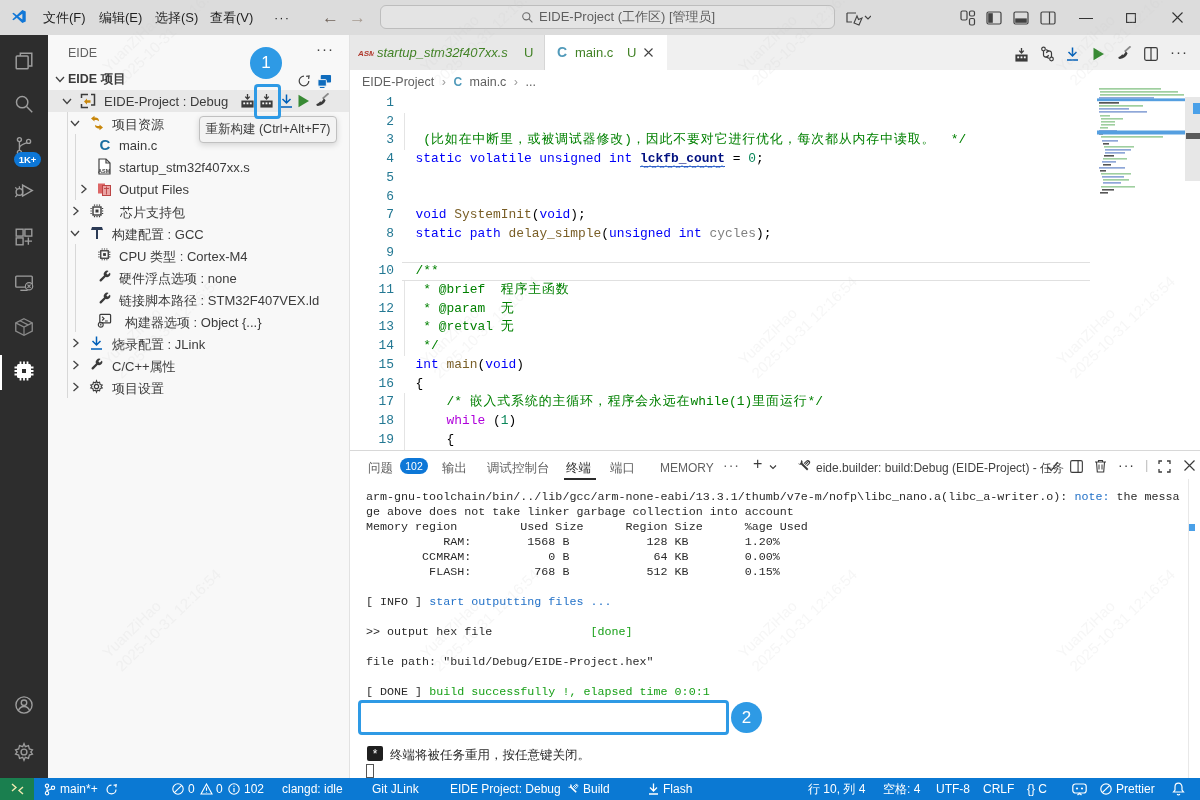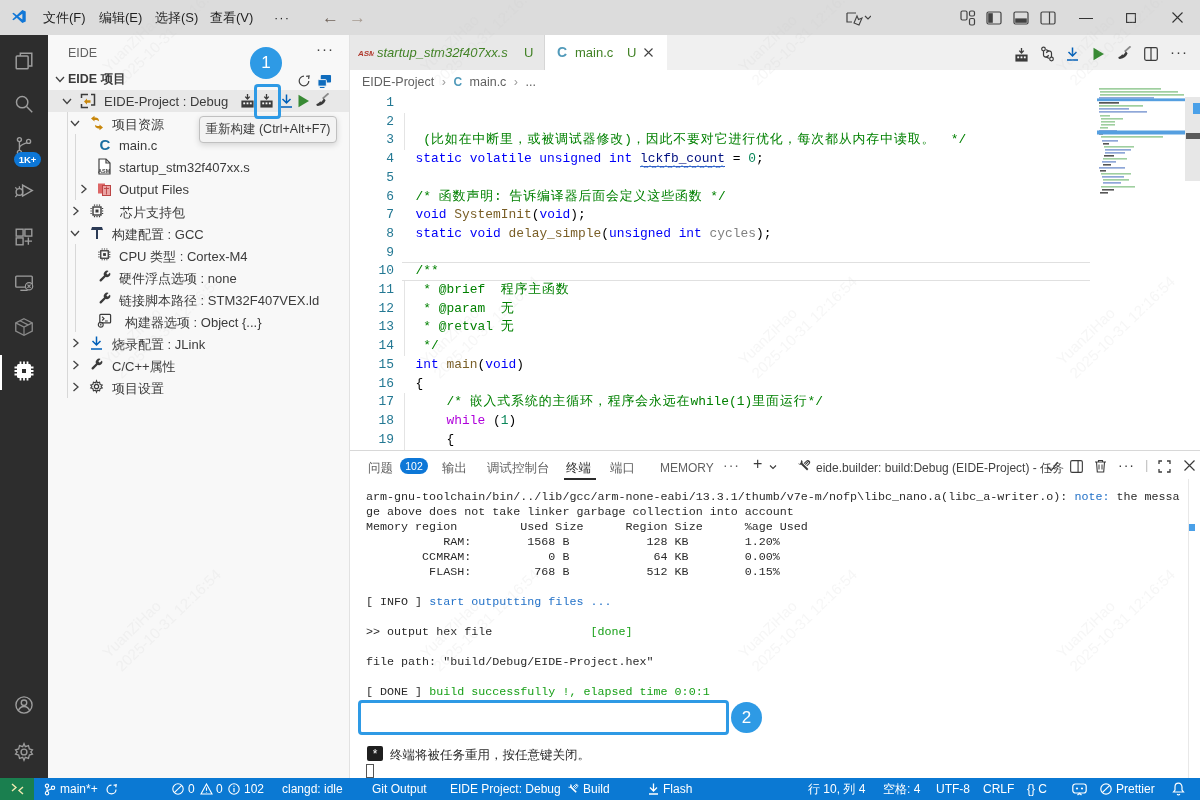--- a/index.html
+++ b/index.html
@@ -18,21 +18,21 @@
   .trow { position:absolute; left:0; width:301px; height:22px; font-size:13px; color:#3b3b3b; }
   .trow .lbl { position:absolute; top:3.5px; white-space:nowrap; }
   .chev { position:absolute; top:5px; width:12px; height:12px; }
   
   #tabbar { position:absolute; left:350px; top:35px; width:850px; height:35px; background:#f0f0f0; }
   #breadcrumb { position:absolute; left:350px; top:70px; width:850px; height:24px; background:#fff; font-size:12.5px; color:#616161; line-height:24px; }
   #code { position:absolute; left:350px; top:94px; width:740px; height:356px; background:#fff; font-family:"Liberation Mono", monospace; font-size:12.9px; line-height:18.7px; white-space:pre; }
   .ln { position:absolute; left:0; width:44px; text-align:right; color:#237893; }
   .cl { position:absolute; left:65.6px; }
   .k { color:#0000f8; } .c { color:#008000; } .n { color:#098658; }
-  .f { color:#795E26; } .v { color:#001080; } .p { color:#808080; } .ctl { color:#af00db; }
+  .f { color:#795E26; } .v { color:#001080;font-weight:bold; } .p { color:#808080; } .ctl { color:#af00db; }
   .zh { letter-spacing:0.9px; }
   
   #panel { position:absolute; left:350px; top:450px; width:850px; height:328px; background:#fff; border-top:1px solid #d8d8d8; }
   #term { position:absolute; left:366px; top:490px; width:830px; height:290px; font-family:"Liberation Mono", monospace; font-size:11.7px; line-height:15px; color:#2a2a2a; white-space:pre; }
   .tg { color:#18a018; } .tb { color:#2472c8; }
   
   #statusbar { position:absolute; left:0; top:778px; width:1200px; height:22px; background:#0b79d3; color:#fff; font-size:12px;text-align:center; }
   .sitem { position:absolute; top:0; height:22px; line-height:22px; white-space:nowrap; }
   
   .callout { position:absolute; width:32px; height:32px; border-radius:50%; background:#2e9ae5; color:#fff; font-size:17px; text-align:center; line-height:32px; }
@@ -47,20 +47,27 @@
   <svg class="abs" style="left:11px;top:9px" width="16" height="17" viewBox="0 0 100 100">
       <path fill="#1177d7" d="M71 3 L36 36 L16 21 L8 25 L28 44 L8 63 L16 67 L36 52 L71 85 L92 75 L92 13 Z M71 26 V62 L46 44 Z"></path>
     </svg>
   <div class="menu" style="left:43px">文件(F)</div>
   <div class="menu" style="left:99px">编辑(E)</div>
   <div class="menu" style="left:155px">选择(S)</div>
   <div class="menu" style="left:210px">查看(V)</div>
   <div class="menu" style="left:274px;letter-spacing:1px">···</div>
   <div class="menu" style="left:322px;font-size:17px;color:#70635a">←</div>
   <div class="menu" style="left:349px;font-size:17px;color:#a89c92">→</div>
+  <div id="searchbox">
+      <svg class="abs" style="left:140px;top:5px" width="13" height="13" viewBox="0 0 16 16">
+        <circle cx="6.5" cy="6.5" r="4.4" fill="none" stroke="#6a6a6a" stroke-width="1.3"></circle>
+        <path d="M10 10 L14 14" stroke="#6a6a6a" stroke-width="1.3"></path>
+      </svg>
+      <span class="abs" style="left:158px;top:0;width:300px;white-space:nowrap">EIDE-Project (工作区) [管理员]</span>
+    </div>
   <svg class="abs" style="left:845px;top:10px" width="26" height="16" viewBox="0 0 26 16">
       <path d="M2 3h9M2 3v9h5" fill="none" stroke="#424242" stroke-width="1.2"></path>
       <path d="M9 13l3-7 1.5 3.5L17 8l-3 7z" fill="none" stroke="#424242" stroke-width="1.1"></path>
       <path d="M20 6l3 3 3-3" fill="none" stroke="#424242" stroke-width="1.2"></path>
     </svg>
   <svg class="abs" style="left:960px;top:10px" width="16" height="16" viewBox="0 0 16 16">
       <rect x="1" y="1" width="6" height="9" rx="1.5" fill="none" stroke="#424242" stroke-width="1.2"></rect>
       <rect x="9.5" y="1" width="5" height="5" rx="1.5" fill="none" stroke="#424242" stroke-width="1.2"></rect>
       <rect x="9.5" y="8.5" width="5" height="6.5" rx="1.5" fill="none" stroke="#424242" stroke-width="1.2"></rect>
     </svg>
@@ -380,23 +387,23 @@
 <div id="code">
   <div class="abs" style="left:54px;top:18.7px;width:1px;height:37.4px;background:#e4e4e4"></div>
   <div class="abs" style="left:54px;top:187px;width:1px;height:74.8px;background:#e4e4e4"></div>
   <div class="abs" style="left:54px;top:299.2px;width:1px;height:57px;background:#e4e4e4"></div>
   <div class="abs" style="left:52px;top:168.3px;width:688px;height:18.7px;border-top:1px solid #e0e0e0;border-bottom:1px solid #e0e0e0"></div>
   <div class="ln" style="top:0">1</div>
   <div class="ln" style="top:18.7px">2</div>
   <div class="ln" style="top:37.4px">3</div><div class="cl" style="top:37.4px"><span class="c"> (<span class="zh">比如在中断里，或被调试器修改</span>)<span class="zh">，因此不要对它进行优化，每次都从内存中读取。</span>  */</span></div>
   <div class="ln" style="top:56.1px">4</div><div class="cl" style="top:56.1px"><span class="k">static volatile unsigned int</span> <span class="v" style="border-bottom:1px solid #3355c2">lckfb_count</span> = <span class="n">0</span>;</div>
   <div class="ln" style="top:74.8px">5</div>
-  <div class="ln" style="top:93.5px">6</div><div class="cl" style="top:93.5px"><span class="c">/* <span class="zh">函数声明</span>: <span class="zh">告诉编译器后面会定义这些函数</span> */</span></div>
+  <div class="ln" style="top:93.5px">6</div>
   <div class="ln" style="top:112.2px">7</div><div class="cl" style="top:112.2px"><span class="k">void</span> <span class="f">SystemInit</span>(<span class="k">void</span>);</div>
-  <div class="ln" style="top:130.9px">8</div><div class="cl" style="top:130.9px"><span class="k">static void</span> <span class="f">delay_simple</span>(<span class="k">unsigned int</span> <span class="p">cycles</span>);</div>
+  <div class="ln" style="top:130.9px">8</div><div class="cl" style="top:130.9px"><span class="k">static path</span> <span class="f">delay_simple</span>(<span class="k">unsigned int</span> <span class="p">cycles</span>);</div>
   <div class="ln" style="top:149.6px">9</div>
   <div class="ln" style="top:168.3px">10</div><div class="cl" style="top:168.3px"><span class="c">/**</span></div>
   <div class="ln" style="top:187px">11</div><div class="cl" style="top:187px"><span class="c"> * @brief  <span class="zh">程序主函数</span></span></div>
   <div class="ln" style="top:205.7px">12</div><div class="cl" style="top:205.7px"><span class="c"> * @param  <span class="zh">无</span></span></div>
   <div class="ln" style="top:224.4px">13</div><div class="cl" style="top:224.4px"><span class="c"> * @retval <span class="zh">无</span></span></div>
   <div class="ln" style="top:243.1px">14</div><div class="cl" style="top:243.1px"><span class="c"> */</span></div>
   <div class="ln" style="top:261.8px">15</div><div class="cl" style="top:261.8px"><span class="k">int</span> <span class="f">main</span>(<span class="k">void</span>)</div>
   <div class="ln" style="top:280.5px">16</div><div class="cl" style="top:280.5px">{</div>
   <div class="ln" style="top:299.2px">17</div><div class="cl" style="top:299.2px"><span class="c">    /* <span class="zh">嵌入式系统的主循环，程序会永远在</span>while(1)<span class="zh">里面运行</span>*/</span></div>
   <div class="ln" style="top:317.9px">18</div><div class="cl" style="top:317.9px">    <span class="ctl">while</span> (<span class="n">1</span>)</div>
@@ -532,21 +539,21 @@
       <path d="M6.5 1 L12 11 H1 Z" fill="none" stroke="#fff" stroke-width="1.1"></path>
       <path d="M6.5 4.5 v3.2 M6.5 9 v0.5" stroke="#fff" stroke-width="1.1"></path>
     </svg>
   <div class="sitem" style="left:216px">0</div>
   <svg class="abs" style="left:228px;top:5px" width="12" height="12" viewBox="0 0 12 12">
       <circle cx="6" cy="6" r="5.2" fill="none" stroke="#fff" stroke-width="1.1"></circle>
       <path d="M6 5 v4 M6 2.8 v1" stroke="#fff" stroke-width="1.2"></path>
     </svg>
   <div class="sitem" style="left:244px">102</div>
   <div class="sitem" style="left:282px">clangd: idle</div>
-  <div class="sitem" style="left:372px">Git Output</div>
+  <div class="sitem" style="left:372px">Git JLink</div>
   <div class="sitem" style="left:450px">EIDE Project: Debug</div>
   <svg class="abs" style="left:567px;top:5px" width="12" height="12" viewBox="0 0 16 16">
       <path d="M2 2 L6 6 M4.8 1.2 C6.2 1.8 6.8 3.2 6.2 4.6 L13 11.5 L11.5 13 L4.6 6.2 C3.2 6.8 1.8 6.2 1.2 4.8 L3 5.6 L4.2 4.4 Z" fill="#fff"></path>
       <path d="M13.5 2.5 L9.5 6.5 M11 8 L13.8 5.2 C14.6 4.4 14.6 3.2 13.8 2.4 C13 1.6 11.8 1.6 11 2.4 L8 5.4" fill="none" stroke="#fff" stroke-width="1.2"></path>
     </svg>
   <div class="sitem" style="left:583px">Build</div>
   <svg class="abs" style="left:648px;top:5px" width="11" height="12" viewBox="0 0 11 12">
       <path d="M5.5 0.5 v7.5 M2 4.5 L5.5 8 L9 4.5 M1 11 h9" fill="none" stroke="#fff" stroke-width="1.3"></path>
     </svg>
   <div class="sitem" style="left:663px">Flash</div>

